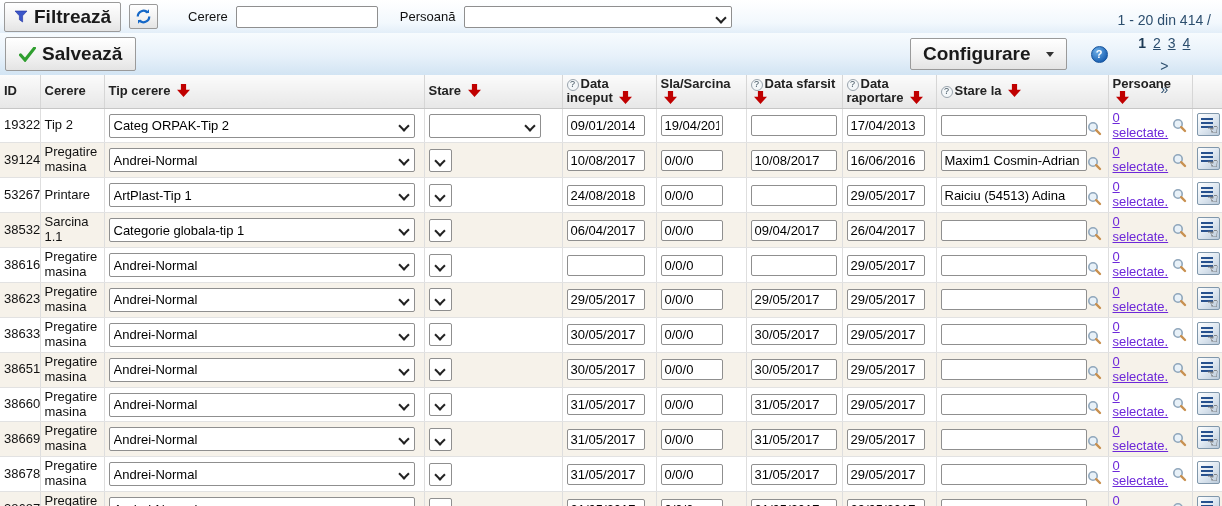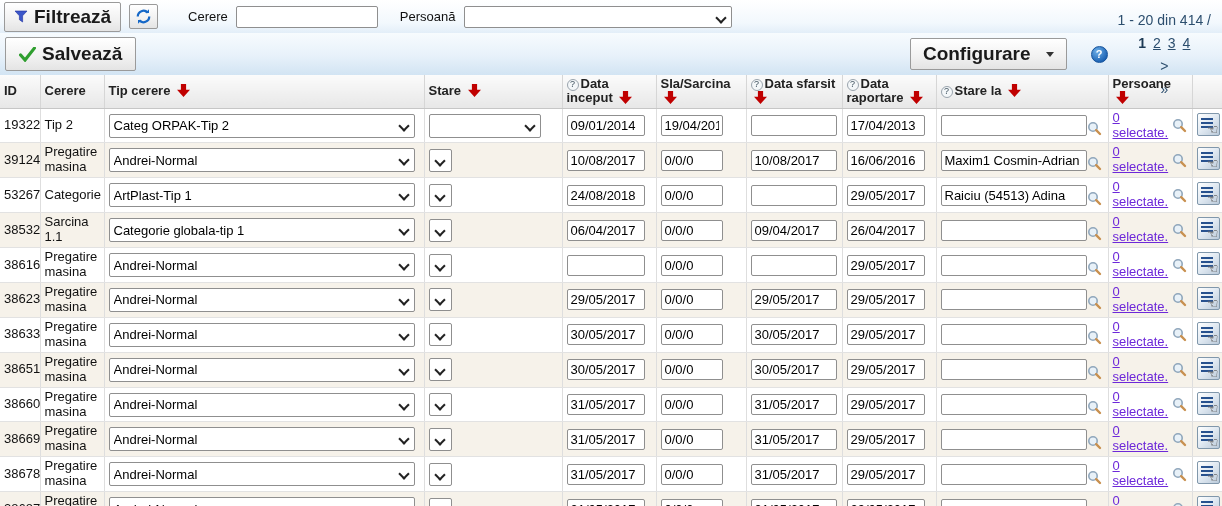--- a/index.html
+++ b/index.html
@@ -250,21 +250,21 @@
             <svg class="mag" width="15" height="15" viewBox="0 0 15 15">
               <circle cx="6" cy="6" r="4.2" fill="#e8f1f8" stroke="#8fa6bb" stroke-width="1.6"></circle>
               <path d="M9.2 9.2L13 13" stroke="#c89050" stroke-width="2.4" stroke-linecap="round"></path>
             </svg>
           </span>
         </td>
         <td><button class="action-btn"><span class="al-lines"></span><span class="al-hand">☜</span></button></td>
       </tr>
       <tr>
         <td class="id-cell">53267</td>
-        <td class="cerere-cell">Categorie</td>
+        <td class="cerere-cell">Printare</td>
         <td><span class="selwrap sel-tip"><select><option>ArtPlast-Tip 1</option></select></span></td>
         <td><span class="selwrap sel-stare-small"><select><option></option></select></span></td>
         <td><input class="date-input w-inceput" value="24/08/2018" style=""></td>
         <td><input class="date-input w-sla" value="0/0/0" style=""></td>
         <td><input class="date-input w-sfarsit" style=""></td>
         <td><input class="date-input w-raportare" value="29/05/2017" style=""></td>
         <td>
           <span class="alocat-cell">
             <input class="alocat-input" value="Raiciu (54513) Adina" style="">
             <svg class="mag" width="15" height="15" viewBox="0 0 15 15">

